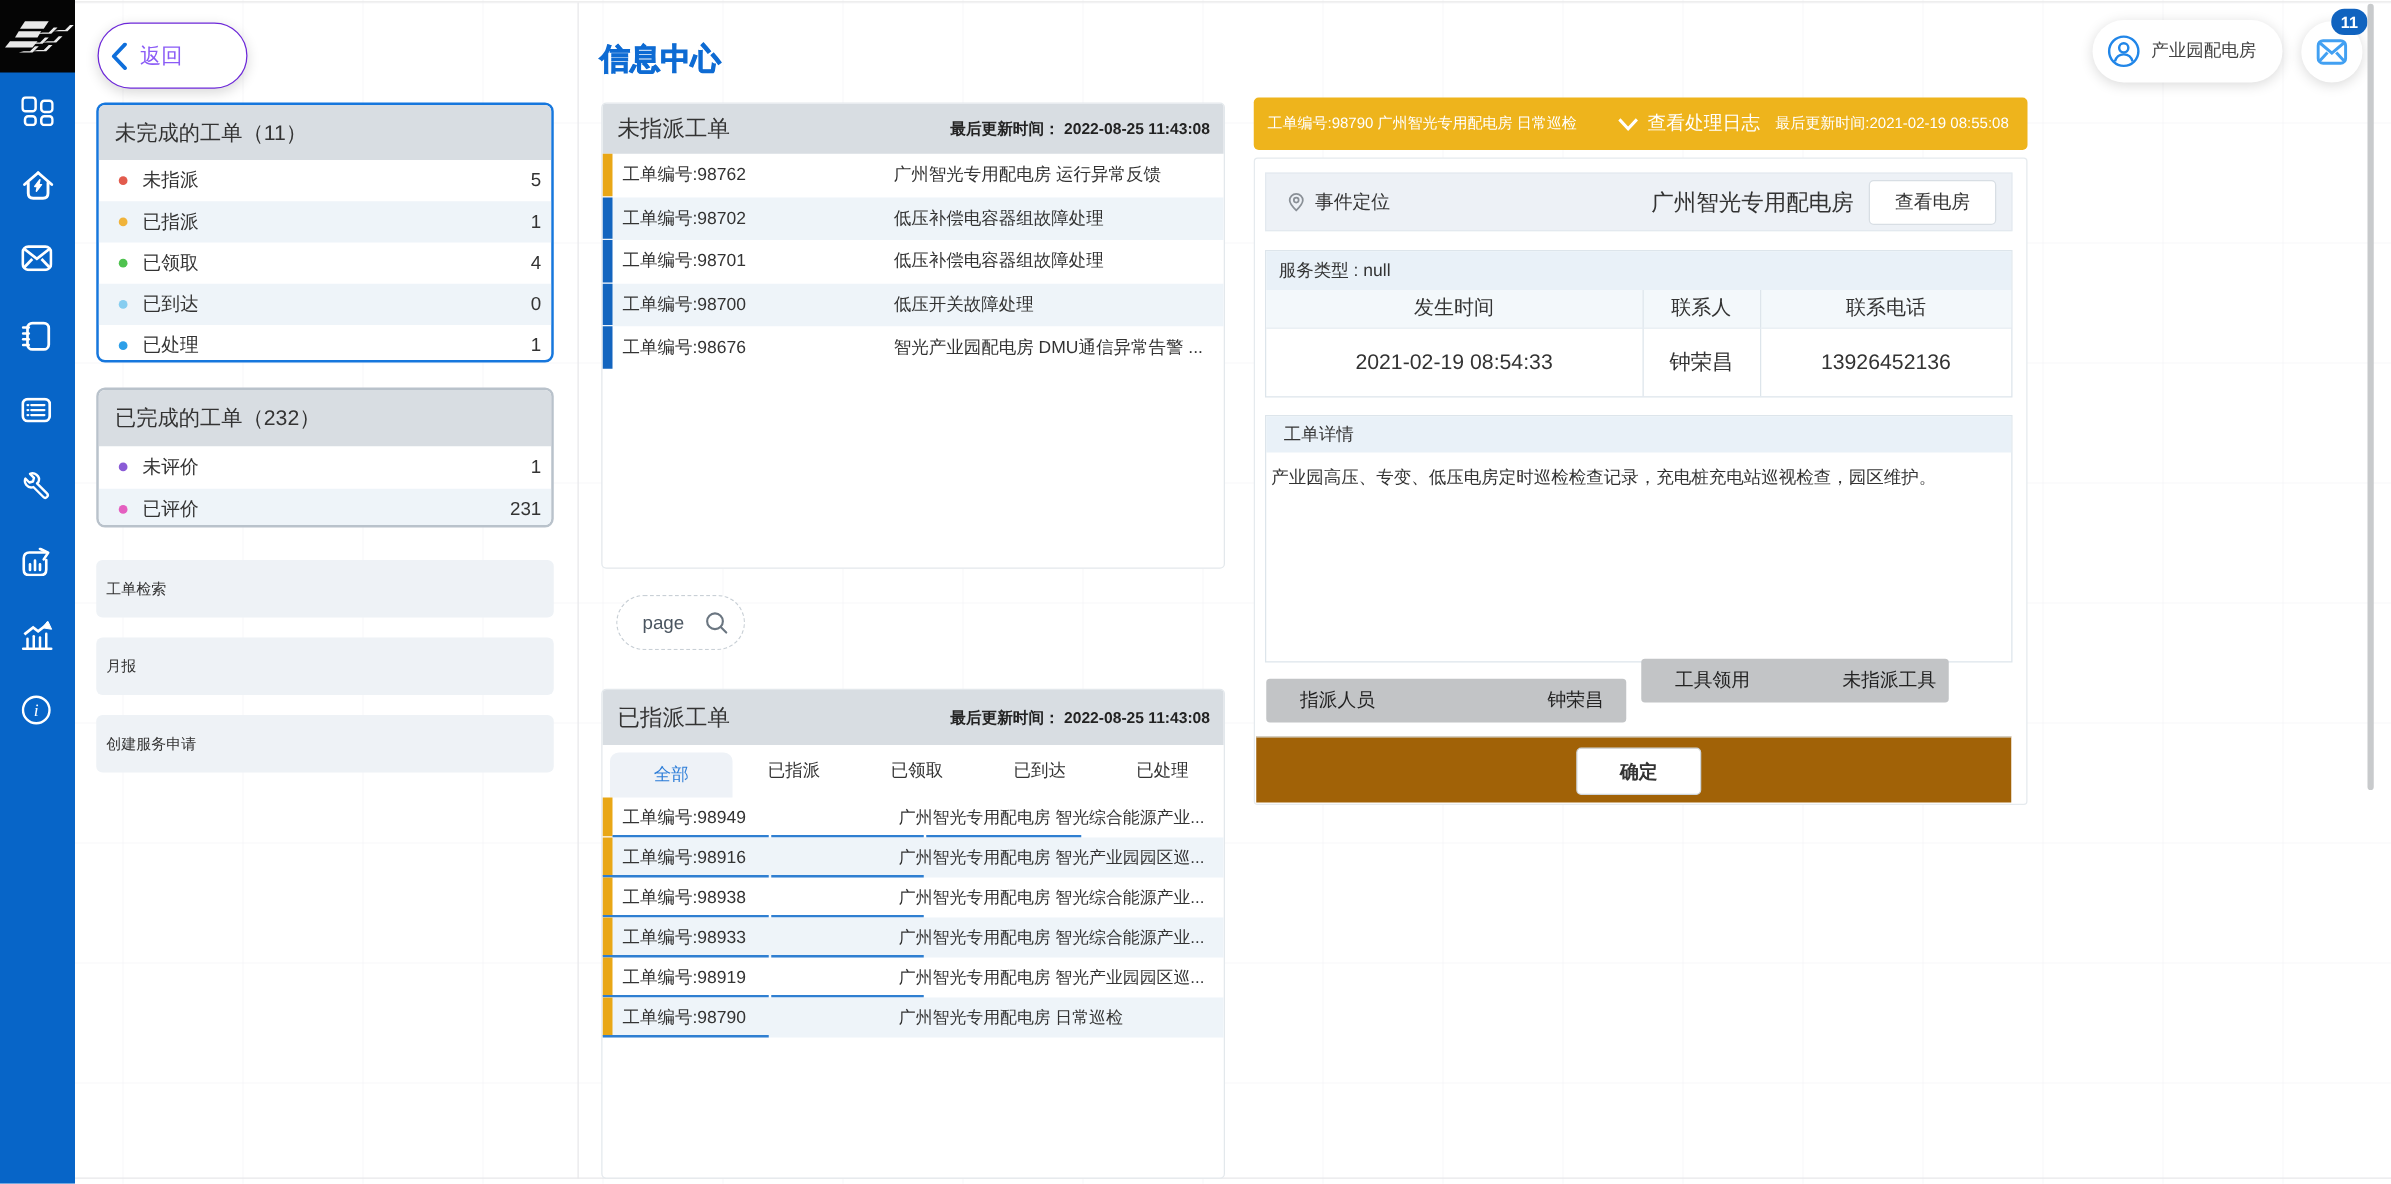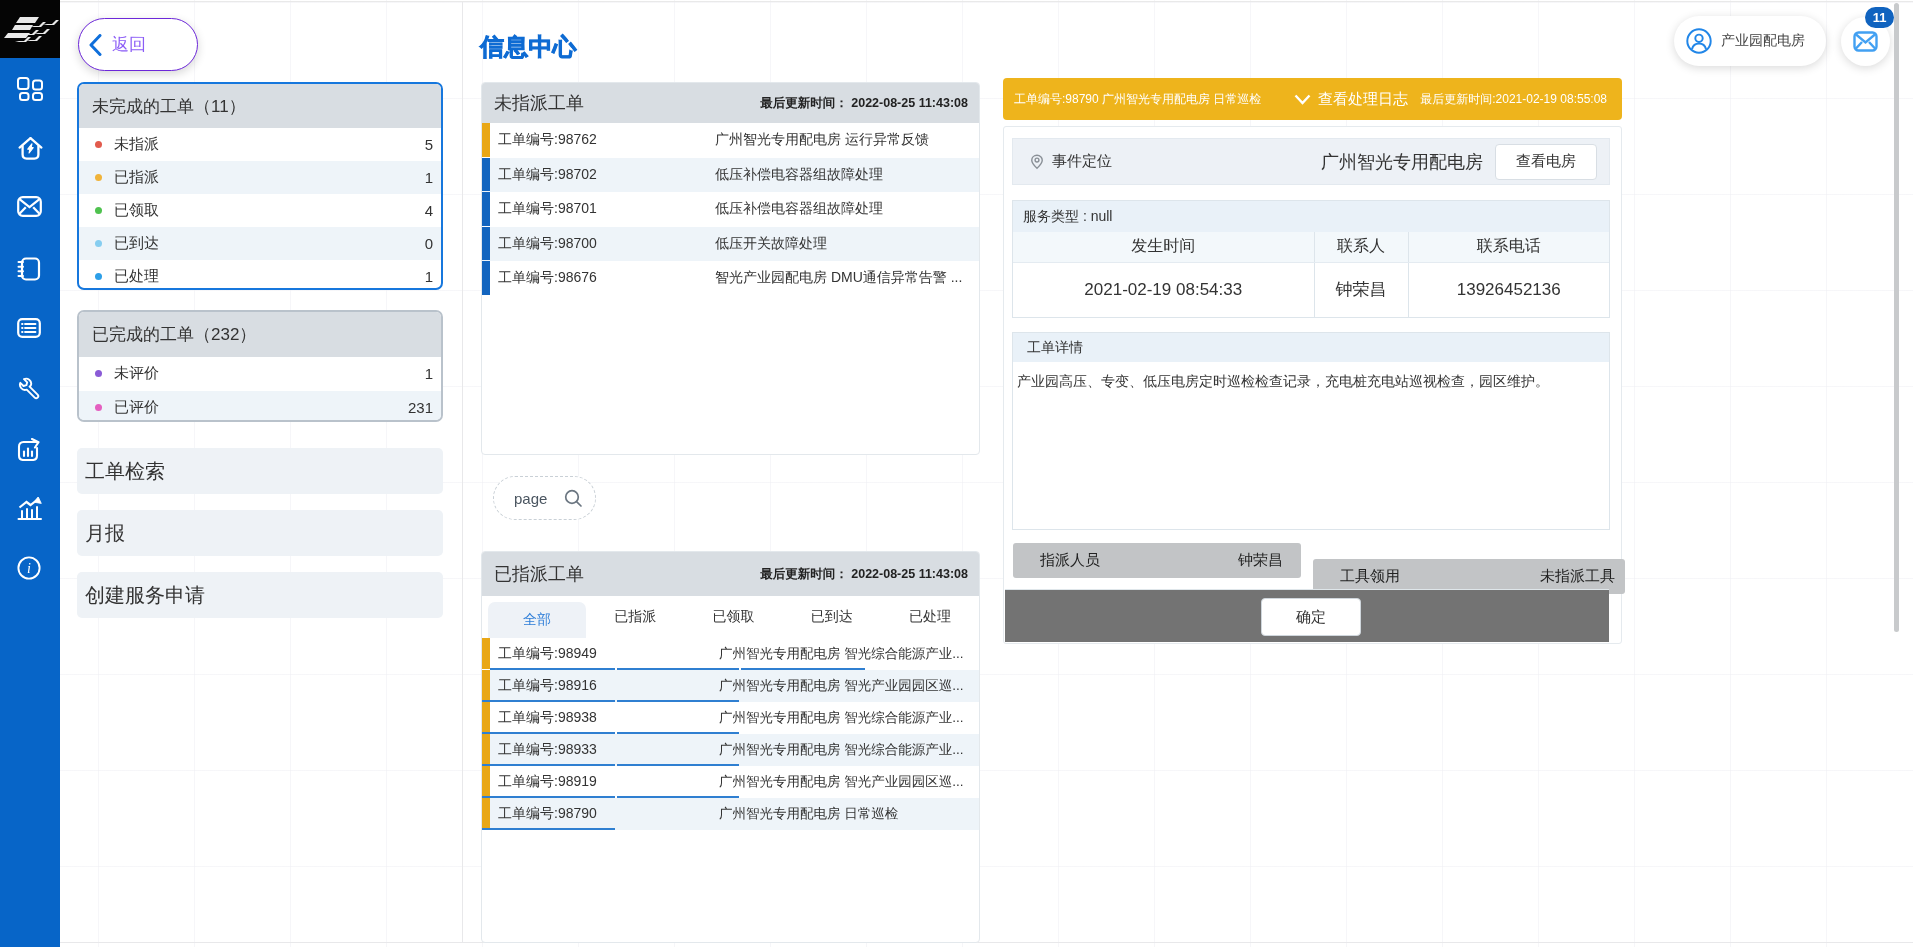--- a/index.html
+++ b/index.html
@@ -50,21 +50,21 @@
     height:32.9px; display:flex; align-items:center; padding:0 8px 0 16px;
     font-size:15px; color:#333;
   }
   .panel2 .lp-row { height:33.5px; }
   .lp-row .dot { width:7px; height:7px; border-radius:50%; margin-right:12px; flex:none; }
   .lp-row .num { margin-left:auto; font-size:15px; }
   .lp-row.alt { background:#eef4f9; }
   .lbtn {
     position:absolute; left:77px; width:366px; height:46px; background:#eef2f6;
     border-radius:5px; display:flex; align-items:center; padding-left:8px;
-    font-size:20px; color:#333;
+    font-size:12px; color:#333;
   }
 
   
   .title { position:absolute; left:480px; top:31px; font-size:24px; font-weight:900; color:#0e6bd3; letter-spacing:0.2px; -webkit-text-stroke:0.8px #0e6bd3; }
   .mpanel {
     position:absolute; left:481px; width:499px; background:#fff;
     border:1px solid #e3e8ec; border-radius:4px; overflow:hidden;
   }
   .mp-head {
     background:#d8dde2; height:40px; display:flex; align-items:center;
@@ -110,21 +110,21 @@
     font-size:15px; color:#333; display:flex; align-items:center; justify-content:center;
   }
   .sec { position:absolute; left:8px; width:598px; border:1px solid #dde5eb; background:#fff; }
   .sec-h { background:#e9f1f8; font-size:14px; color:#333; display:flex; align-items:center; padding-left:10px; }
   .gbar {
     position:absolute; height:35px; background:#c2c4c6; border-radius:3px;
     display:flex; align-items:center; font-size:15px; color:#222; padding:0 18px 0 27px;
   }
   .rfoot {
     position:absolute; left:1px; right:12px; bottom:1px; height:53px;
-    background:#737373; border-top:1px solid #dfe6ea;
+    background:#a16207; border-top:1px solid #dfe6ea;font-weight:bold;
   }
   .okbtn {
     position:absolute; left:256px; top:8px; width:100px; height:38px;
     background:#fff; border:1px solid #cfd6dc; border-radius:4px;
     display:flex; align-items:center; justify-content:center; font-size:15px; color:#333;
   }
 
   
   .userpill {
     position:absolute; left:1674px; top:16px; width:152px; height:50px;
@@ -391,21 +391,21 @@
     </tbody>
       </table>
   </div>
 
   <div class="sec" style="top:205px; height:198px;">
     <div class="sec-h" style="height:29px; padding-left:14px;">工单详情</div>
     <div style="padding:11px 4px; font-size:14px; color:#333; white-space:nowrap;">产业园高压、专变、低压电房定时巡检检查记录，充电桩充电站巡视检查，园区维护。</div>
   </div>
 
   <div class="gbar" style="left:9px; top:416px; width:288px;">指派人员<span style="margin-left:auto">钟荣昌</span></div>
-  <div class="gbar" style="left:309px; top:432px; width:312px; padding-right:10px;font-family:Liberation Serif, serif;">工具领用<span style="margin-left:auto">未指派工具</span></div>
+  <div class="gbar" style="left:309px; top:400px; width:246px; padding-right:10px;font-family:Liberation Serif, serif;">工具领用<span style="margin-left:auto">未指派工具</span></div>
 
   <div class="rfoot">
       <div class="okbtn">确定</div>
     </div>
 </div>
 
 <div class="userpill">
   <svg width="26" height="26" viewBox="0 0 24 24" style="margin:0 9px 0 12px">
     <circle cx="12" cy="12" r="10.8" fill="none" stroke="#2186e8" stroke-width="1.8"></circle>
     <circle cx="12" cy="9.5" r="3.4" fill="none" stroke="#2186e8" stroke-width="1.8"></circle>

